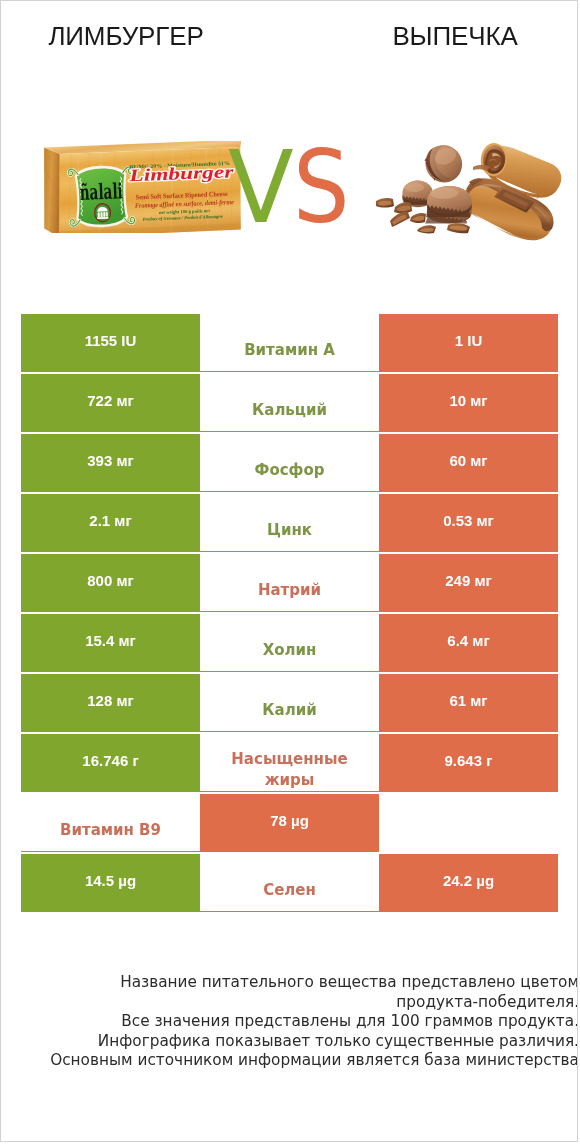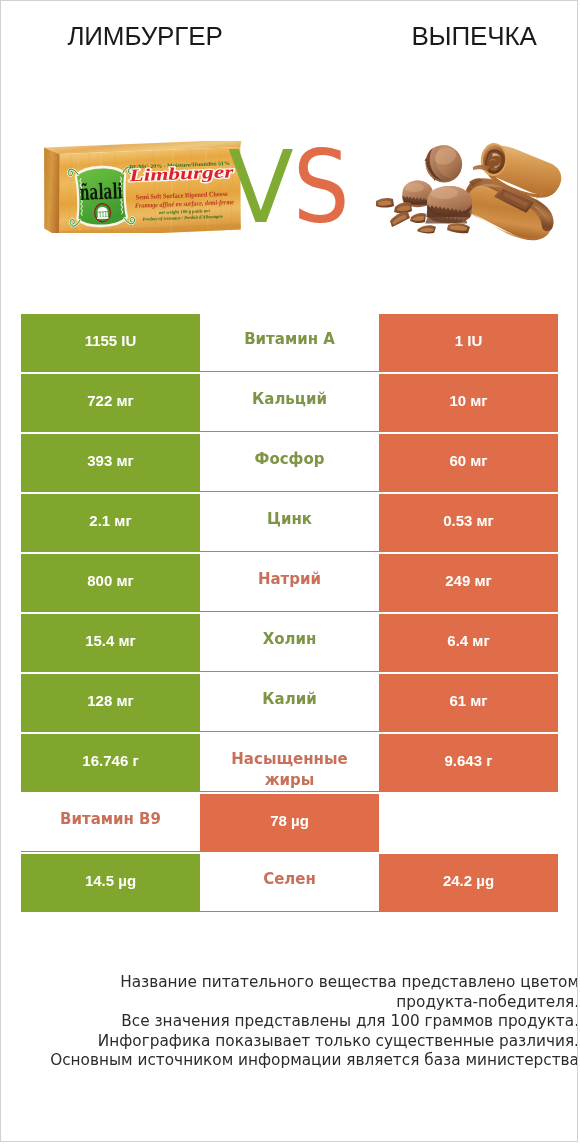--- a/index.html
+++ b/index.html
@@ -11,21 +11,21 @@
     -webkit-font-smoothing:antialiased;
   }
   #page { position:relative; width:578px; height:1142px; box-sizing:border-box;
           border:1px solid #d2d2d2; background:#fff; overflow:hidden; }
 
   
   .title {
     position:absolute; top:21px;
     font-size:26px; font-weight:400; line-height:28px;
     color:#1a1a1a; letter-spacing:-0.15px;
-    white-space:nowrap; text-align:center;padding-left:19px;
+    white-space:nowrap; text-align:center;
   }
   #title-left  { left:0;   width:250px; }
   #title-right { left:329px; width:250px; }
 
   
   #hero { position:absolute; left:0; top:124px; width:578px; height:120px; }
   #img-left  { position:absolute; left:42px;  top:16px; width:200px; height:92px; }
   #img-right { position:absolute; left:372px; top:12px; width:190px; height:104px; }
 
   #vs { position:absolute; left:227px; top:0px; width:130px; height:110px;
@@ -43,21 +43,21 @@
     display:flex; align-items:center; justify-content:center;
     text-align:center; font-size:15px; font-weight:700; line-height:18px;
     padding-bottom:4px;
   }
   .cell.left, .cell.right { color:#ffffff; }
   .cell.left  { background:#80a62e; }
   .cell.right { background:#e06d4a; }
   .cell.mid   { background:#ffffff; border-bottom:1px solid #80a62e;
                 font-family:"DejaVu Sans", sans-serif;
                 font-size:15px; font-weight:700; line-height:20.8px;
-                align-items:flex-start; padding-top:15px; padding-bottom:0; }
+                align-items:center; padding-top:15px; padding-bottom:0; }
   .row.win-right .cell.mid { border-bottom-color:#e06d4a; }
   .cell.mid .label { display:block; max-width:130px; }
   .row.win-left  .cell.mid { color:#7d9545; }
   .row.win-right .cell.mid { color:#c8705a; }
 
   
   #footer { position:absolute; left:0; top:972px; width:578px;
             text-align:right; font-family:"DejaVu Sans", sans-serif;
             font-size:15.3px; line-height:19.6px; color:#2b2b2b; }
   #footer div { white-space:nowrap; }

